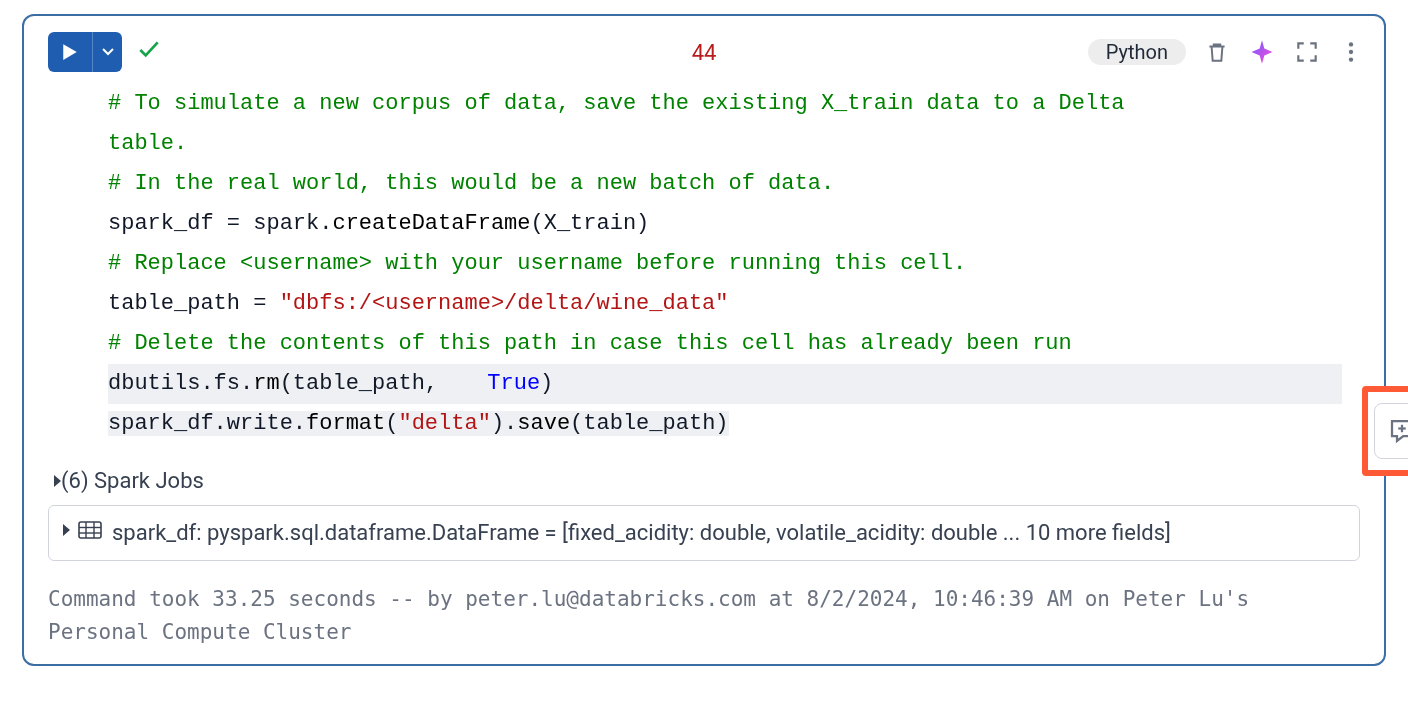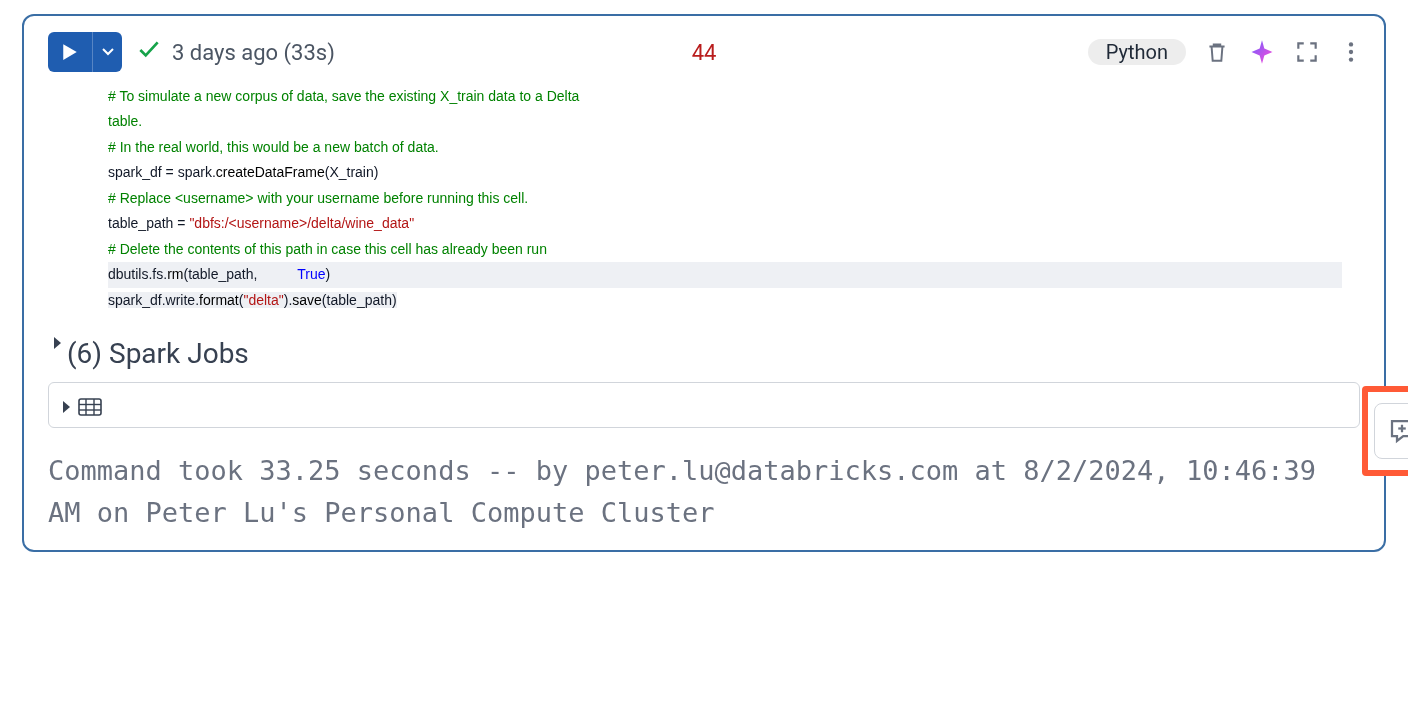--- a/index.html
+++ b/index.html
@@ -78,43 +78,43 @@
   }
   .tool-icon {
     cursor: pointer;
     color: #6b7280;
     display: flex;
     align-items: center;
     justify-content: center;
   }
   .tool-icon svg { width: 26px; height: 26px; }
   .code-area {
-    font-family: Liberation Sans, sans-serif;
-    font-size: 14px;
+    font-family: Liberation Mono, monospace;
+    font-size: 22px;
     line-height: 1.82;
     padding: 0 42px 12px 84px;
     white-space: pre;
     overflow-x: auto;
     color: #111827;
   }
   .line { display: block; }
   .comment { color: #008200; }
   .kw-func { color: #000000; }
   .str { color: #b31515; }
   .const-true { color: #0000ff; margin-left: 36px; }
   .op { color: #111827; }
   .hl { background: #eef0f4; }
   .output-section {
     padding: 8px 24px 12px 24px;
   }
   .spark-jobs {
     display: flex;
-    align-items: flex-start;
-    gap: 6px;
-    font-size: 28px;
+    align-items: center;
+    gap: 0;
+    font-size: 22px;
     color: #374151;
     cursor: pointer;
     padding: 4px 6px;
   }
   .triangle {
     width: 0; height: 0;
     border-left: 7px solid #374151;
     border-top: 6px solid transparent;
     border-bottom: 6px solid transparent;
     display: inline-block;
@@ -134,21 +134,21 @@
   .df-icon {
     display: inline-flex;
     align-items: center;
     gap: 8px;
     flex-shrink: 0;
     margin-top: 4px;
   }
   .df-icon svg { width: 24px; height: 20px; }
   .footer-status {
     font-family: "SF Mono", ui-monospace, Menlo, Consolas, monospace;
-    font-size: 27px;
+    font-size: 21px;
     color: #6b7280;
     padding: 10px 24px 16px 24px;
     line-height: 1.55;
     border-top: 0;
   }
   .comment-bubble-wrap {
     position: absolute;
     right: -58px;
     top: 370px;
     width: 80px;
@@ -191,21 +191,20 @@
             <path d="M2 2 L7 7 L12 2"></path>
           </svg>
       </div>
     </div>
     <div class="status">
       <span>
         <svg width="26" height="26" viewBox="0 0 24 24" stroke-width="2.5">
             <path d="M4 12 L9 17 L20 5"></path>
           </svg>
       </span>
-      <span>3 days ago (33s)</span>
     </div>
     <div class="cell-num">44</div>
     <div class="right-tools">
       <div class="lang-pill">Python</div>
       <div class="tool-icon">
         <svg viewBox="0 0 24 24" fill="none" stroke="#6b7280" stroke-width="1.8">
             <path d="M5 7 H19 M9 7 V5 H15 V7 M7 7 L8 20 H16 L17 7"></path>
           </svg>
       </div>
       <div class="tool-icon ai-icon">
@@ -245,20 +244,21 @@
       <span class="df-icon">
         <span class="triangle"></span>
         <svg viewBox="0 0 24 18">
             <rect x="1" y="1" width="22" height="16" rx="2" fill="none" stroke="#374151" stroke-width="1.6"></rect>
             <line x1="1" y1="6.5" x2="23" y2="6.5" stroke="#374151" stroke-width="1.4"></line>
             <line x1="1" y1="12" x2="23" y2="12" stroke="#374151" stroke-width="1.4"></line>
             <line x1="8" y1="1" x2="8" y2="17" stroke="#374151" stroke-width="1.4"></line>
             <line x1="16" y1="1" x2="16" y2="17" stroke="#374151" stroke-width="1.4"></line>
           </svg>
       </span>
+      <span style="word-break: break-word;">spark_df:  pyspark.sql.dataframe.DataFrame = [fixed_acidity: double, volatile_acidity: double ... 10 more fields]</span>
     </div>
   </div>
 
   <div class="footer-status">Command took 33.25 seconds -- by peter.lu@databricks.com at 8/2/2024, 10:46:39 AM on Peter Lu's Personal Compute Cluster</div>
 
   <div class="comment-bubble-wrap">
     <div class="comment-bubble">
       <svg viewBox="0 0 24 24" stroke-width="1.8">
           <path d="M4 4 H20 V16 H13 L8 20 V16 H4 Z"></path>
           <line x1="12" y1="7" x2="12" y2="13"></line>

